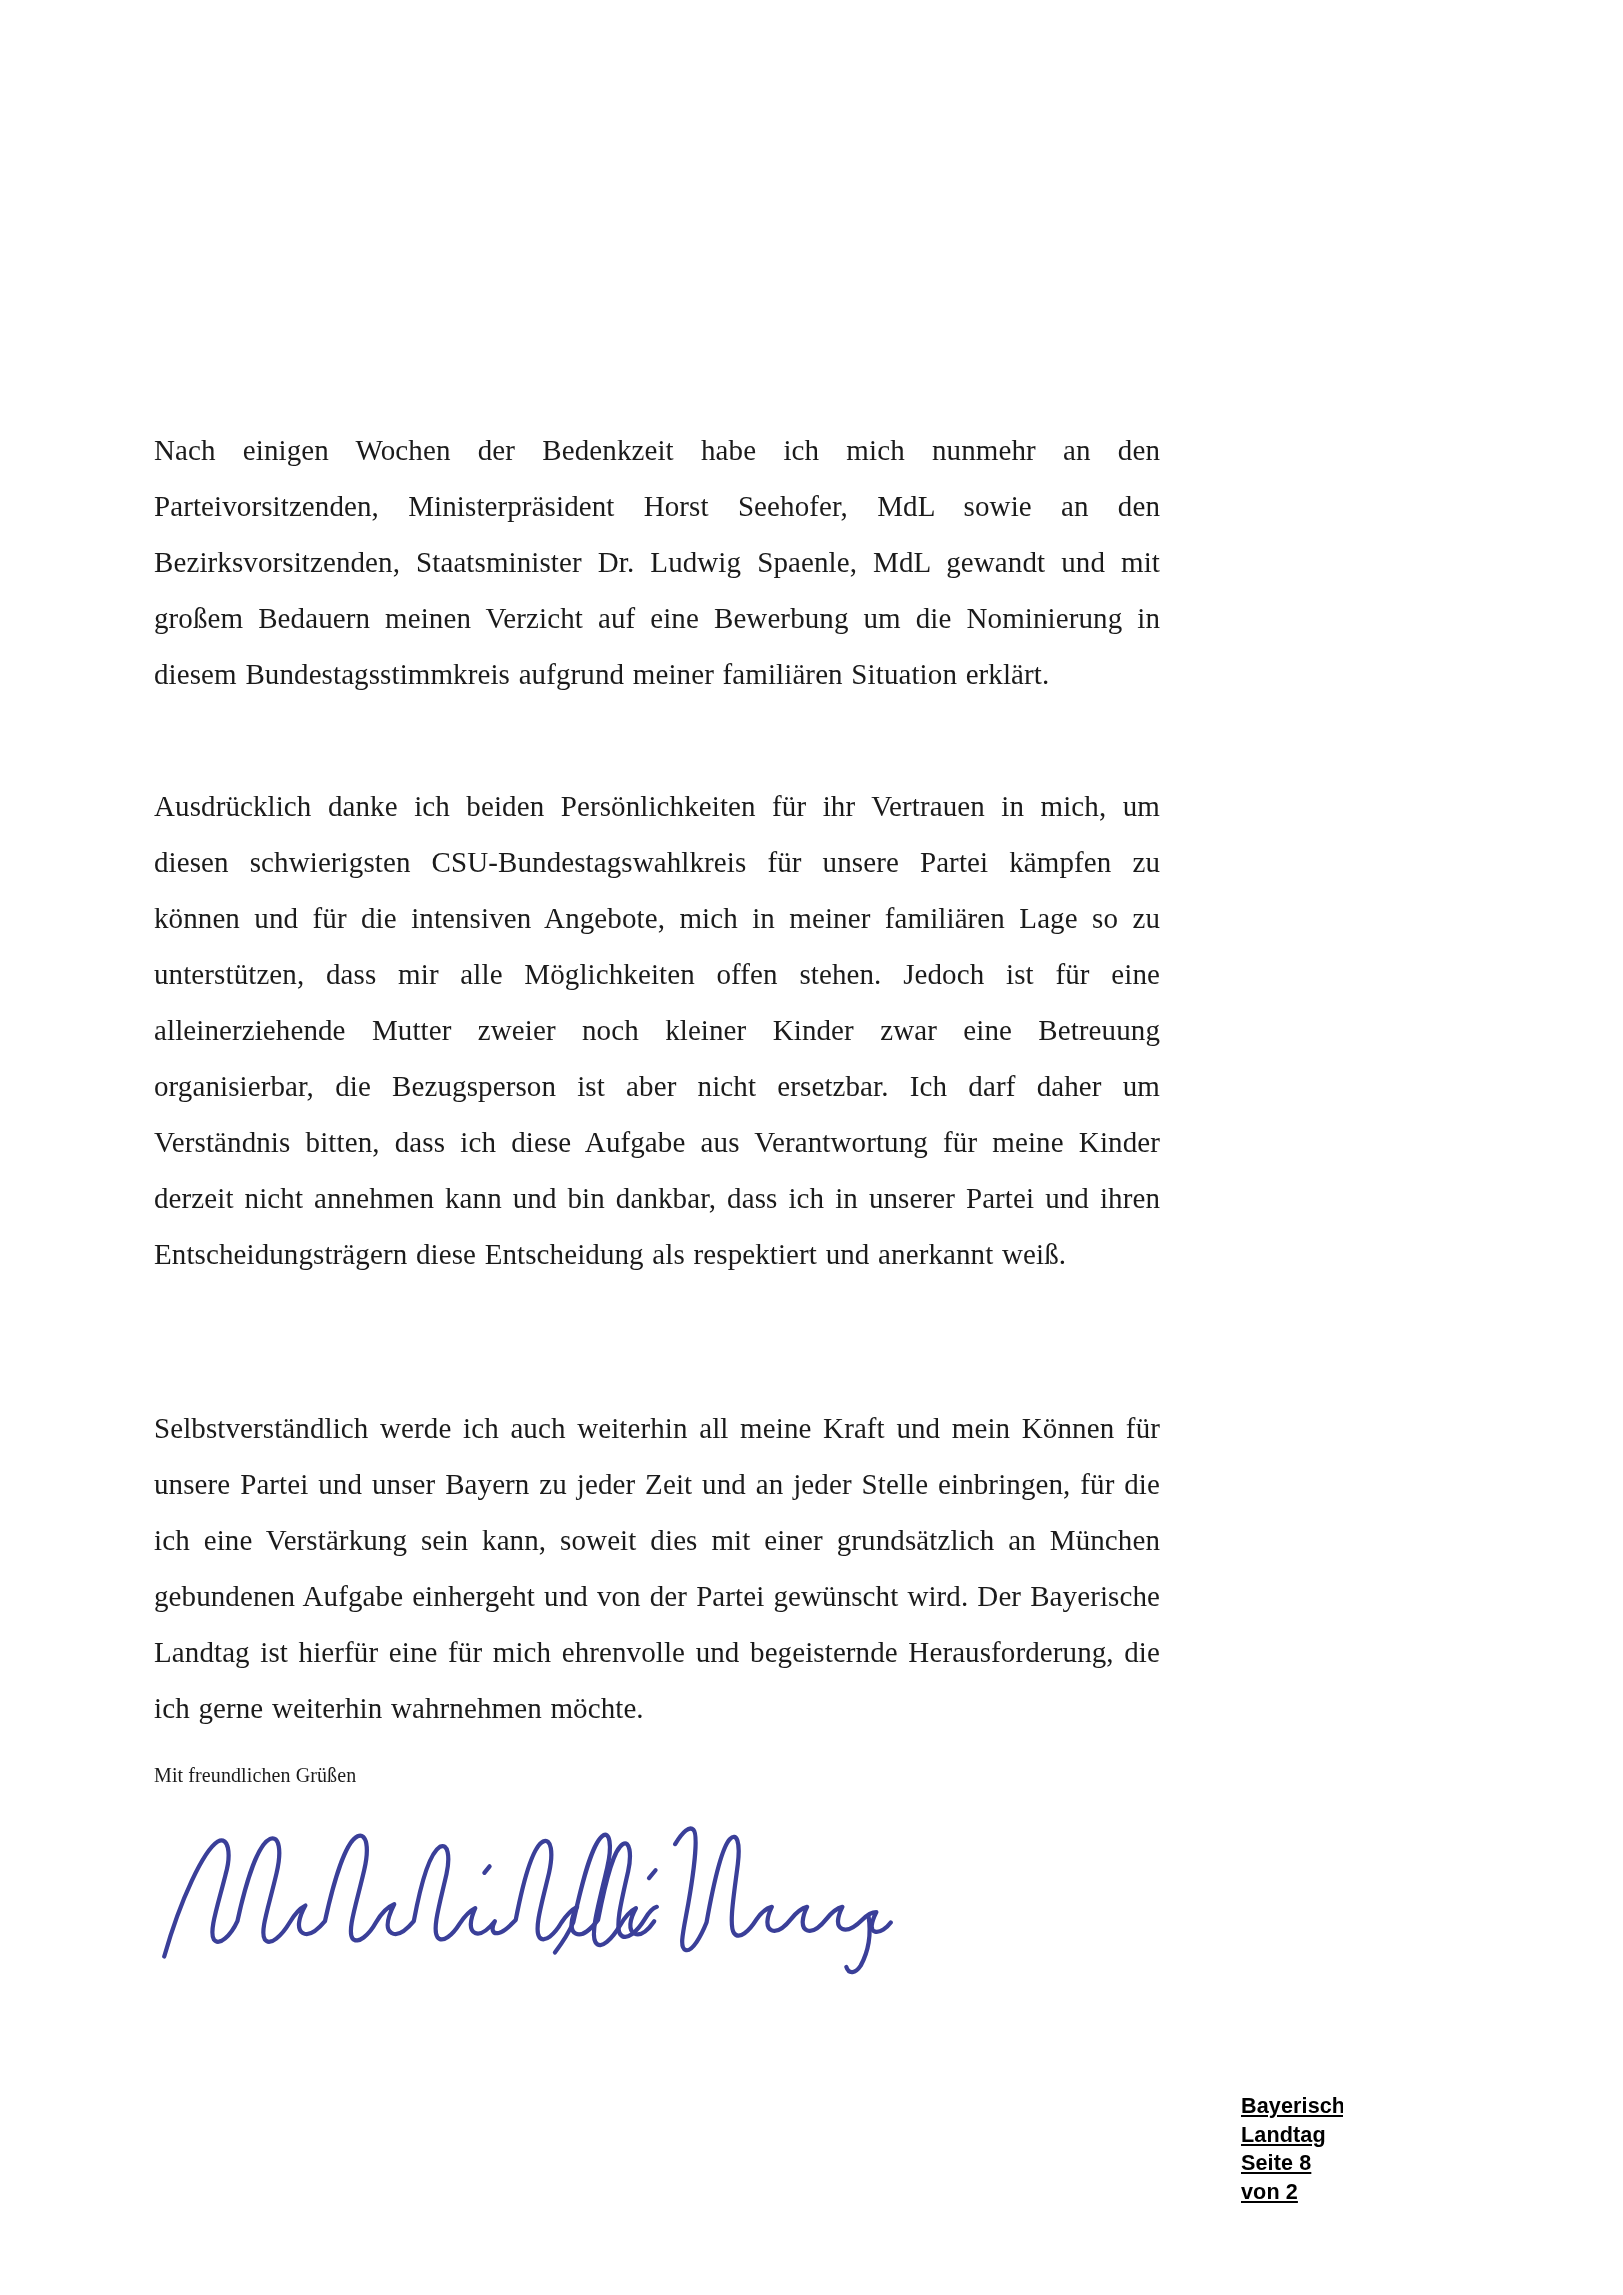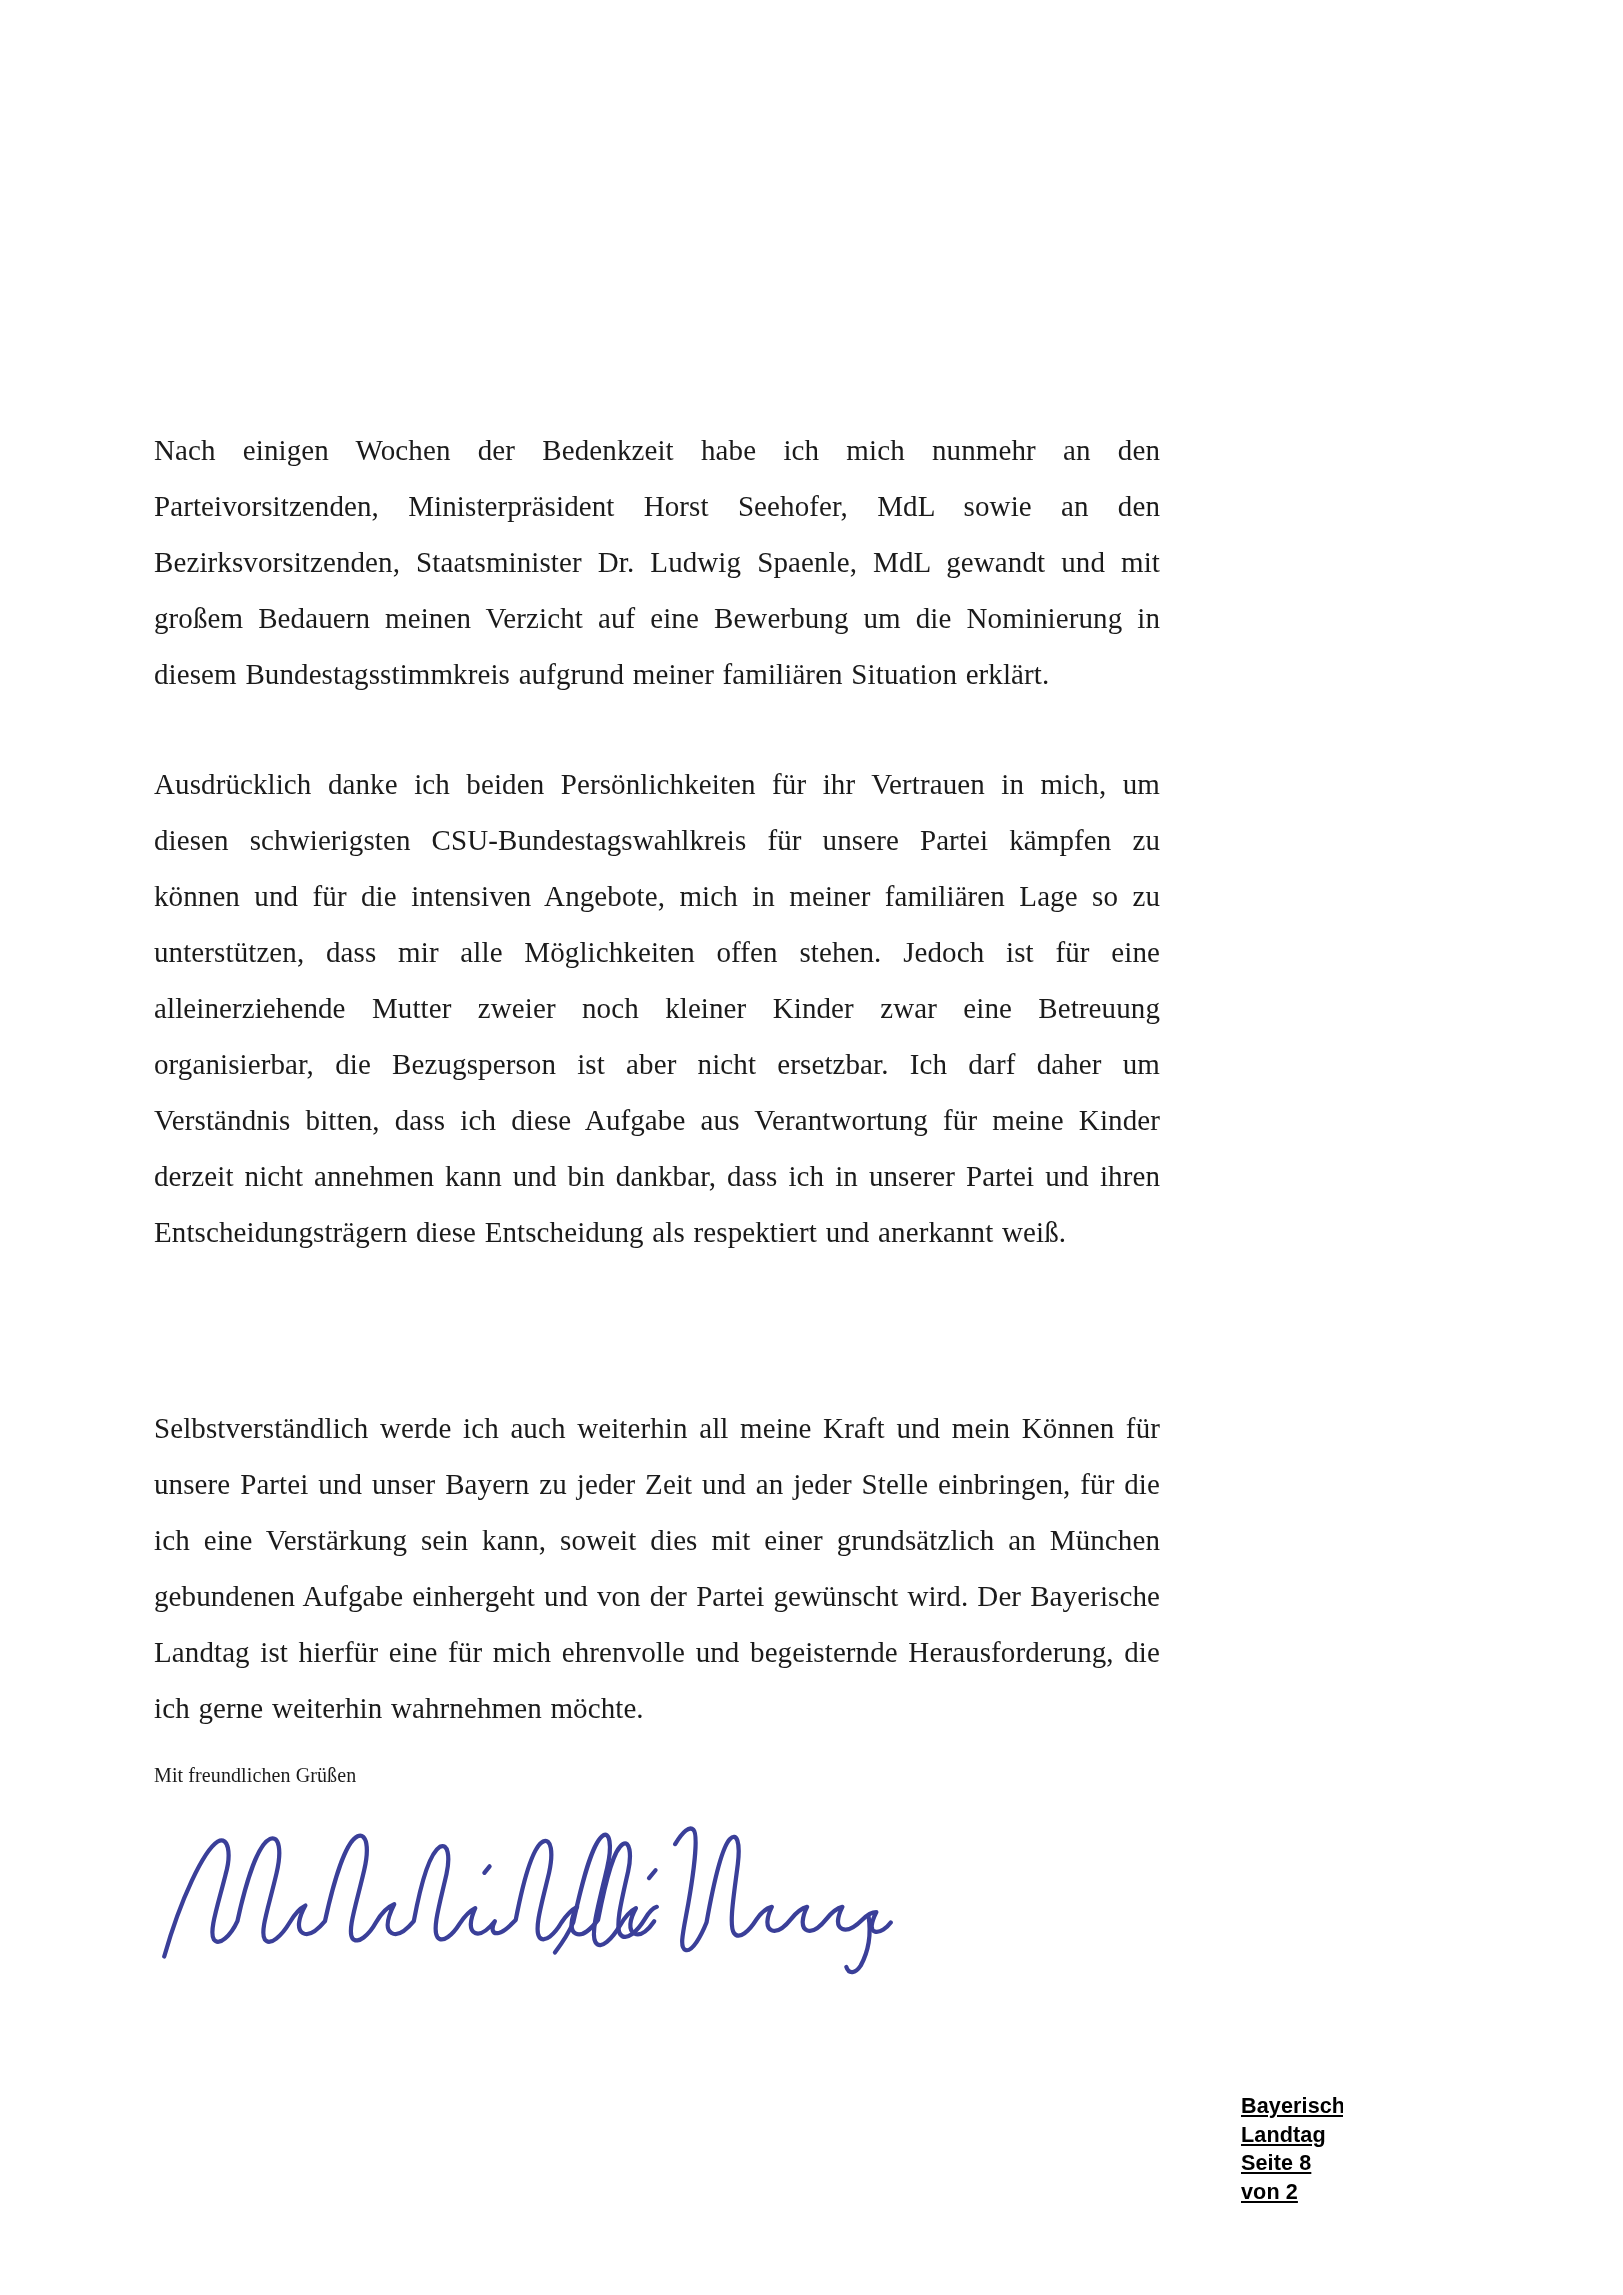--- a/index.html
+++ b/index.html
@@ -19,21 +19,21 @@
     font-size: 29px;
     line-height: 56px;
     color: #1b1b1b;
     text-align: justify;
     text-justify: inter-word;
     hyphens: none;
     letter-spacing: 0.1px;
     word-spacing: 1.3px;
   }
   .par-1 { top: 422px; }
-  .par-2 { top: 756px; }
+  .par-2 { top: 778px; }
   .par-3 { top: 1400px; font-family: Liberation Serif, serif; }
   .closing-line {
     position: absolute;
     left: 154px;
     top: 1747px;
     margin: 0;
     font-size: 20px;
     line-height: 56px;
     color: #1b1b1b;
     letter-spacing: 0.1px;

